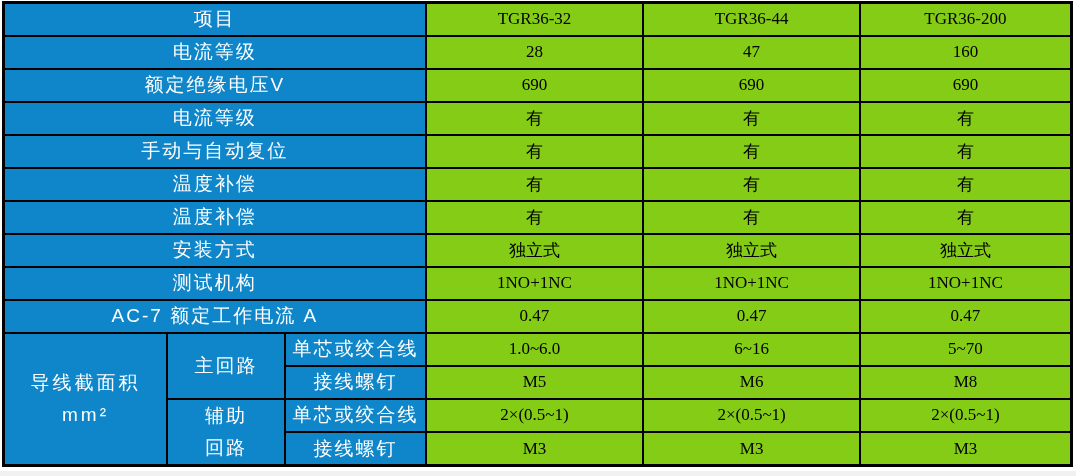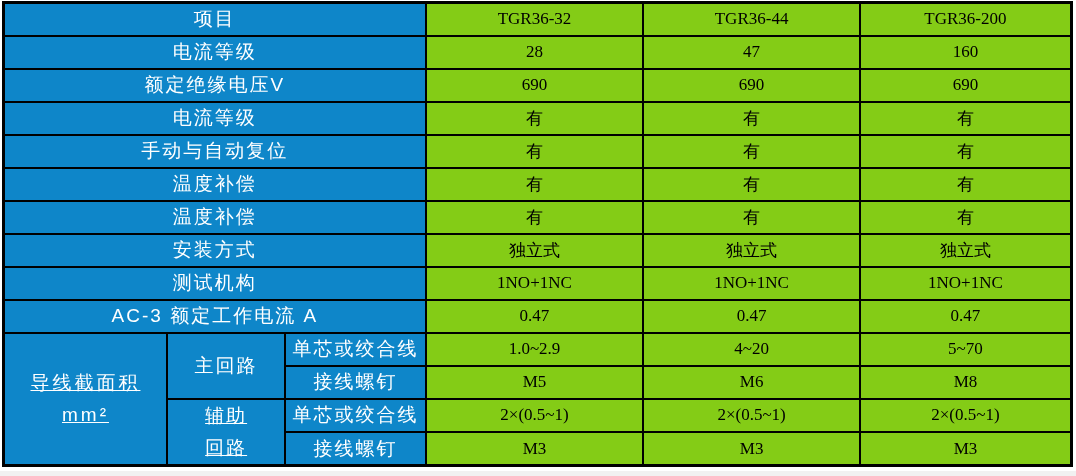--- a/index.html
+++ b/index.html
@@ -50,21 +50,20 @@
   }
   td.val {
     background: #84cc16;
     color: #000000;
     font-size: 17px;
     font-family: "Liberation Serif", "DejaVu Serif", serif;
   }
   .prewrap {
     white-space: pre-line;
     line-height: 1.7;
-    text-decoration: underline;
   }
   td.group-lbl {
     letter-spacing: 3px;
   }
 </style>
 </head>
 <body>
 
 <div class="page">
   <table class="spec">
@@ -127,33 +126,33 @@
       <td class="val">独立式</td>
       <td class="val">独立式</td>
     </tr>
     <tr>
       <td class="lbl" colspan="3">测试机构</td>
       <td class="val">1NO+1NC</td>
       <td class="val">1NO+1NC</td>
       <td class="val">1NO+1NC</td>
     </tr>
     <tr>
-      <td class="lbl" colspan="3">AC-3 额定工作电流 A</td>
+      <td class="lbl" colspan="3">AC-7 额定工作电流 A</td>
       <td class="val">0.47</td>
       <td class="val">0.47</td>
       <td class="val">0.47</td>
     </tr>
 
     <tr>
       <td class="lbl group-lbl prewrap" rowspan="4">导线截面积
 mm²</td>
       <td class="lbl" rowspan="2">主回路</td>
       <td class="lbl">单芯或绞合线</td>
-      <td class="val">1.0~2.9</td>
-      <td class="val">4~20</td>
+      <td class="val">1.0~6.0</td>
+      <td class="val">6~16</td>
       <td class="val">5~70</td>
     </tr>
     <tr>
       <td class="lbl">接线螺钉</td>
       <td class="val">M5</td>
       <td class="val">M6</td>
       <td class="val">M8</td>
     </tr>
     <tr>
       <td class="lbl prewrap" rowspan="2">辅助

